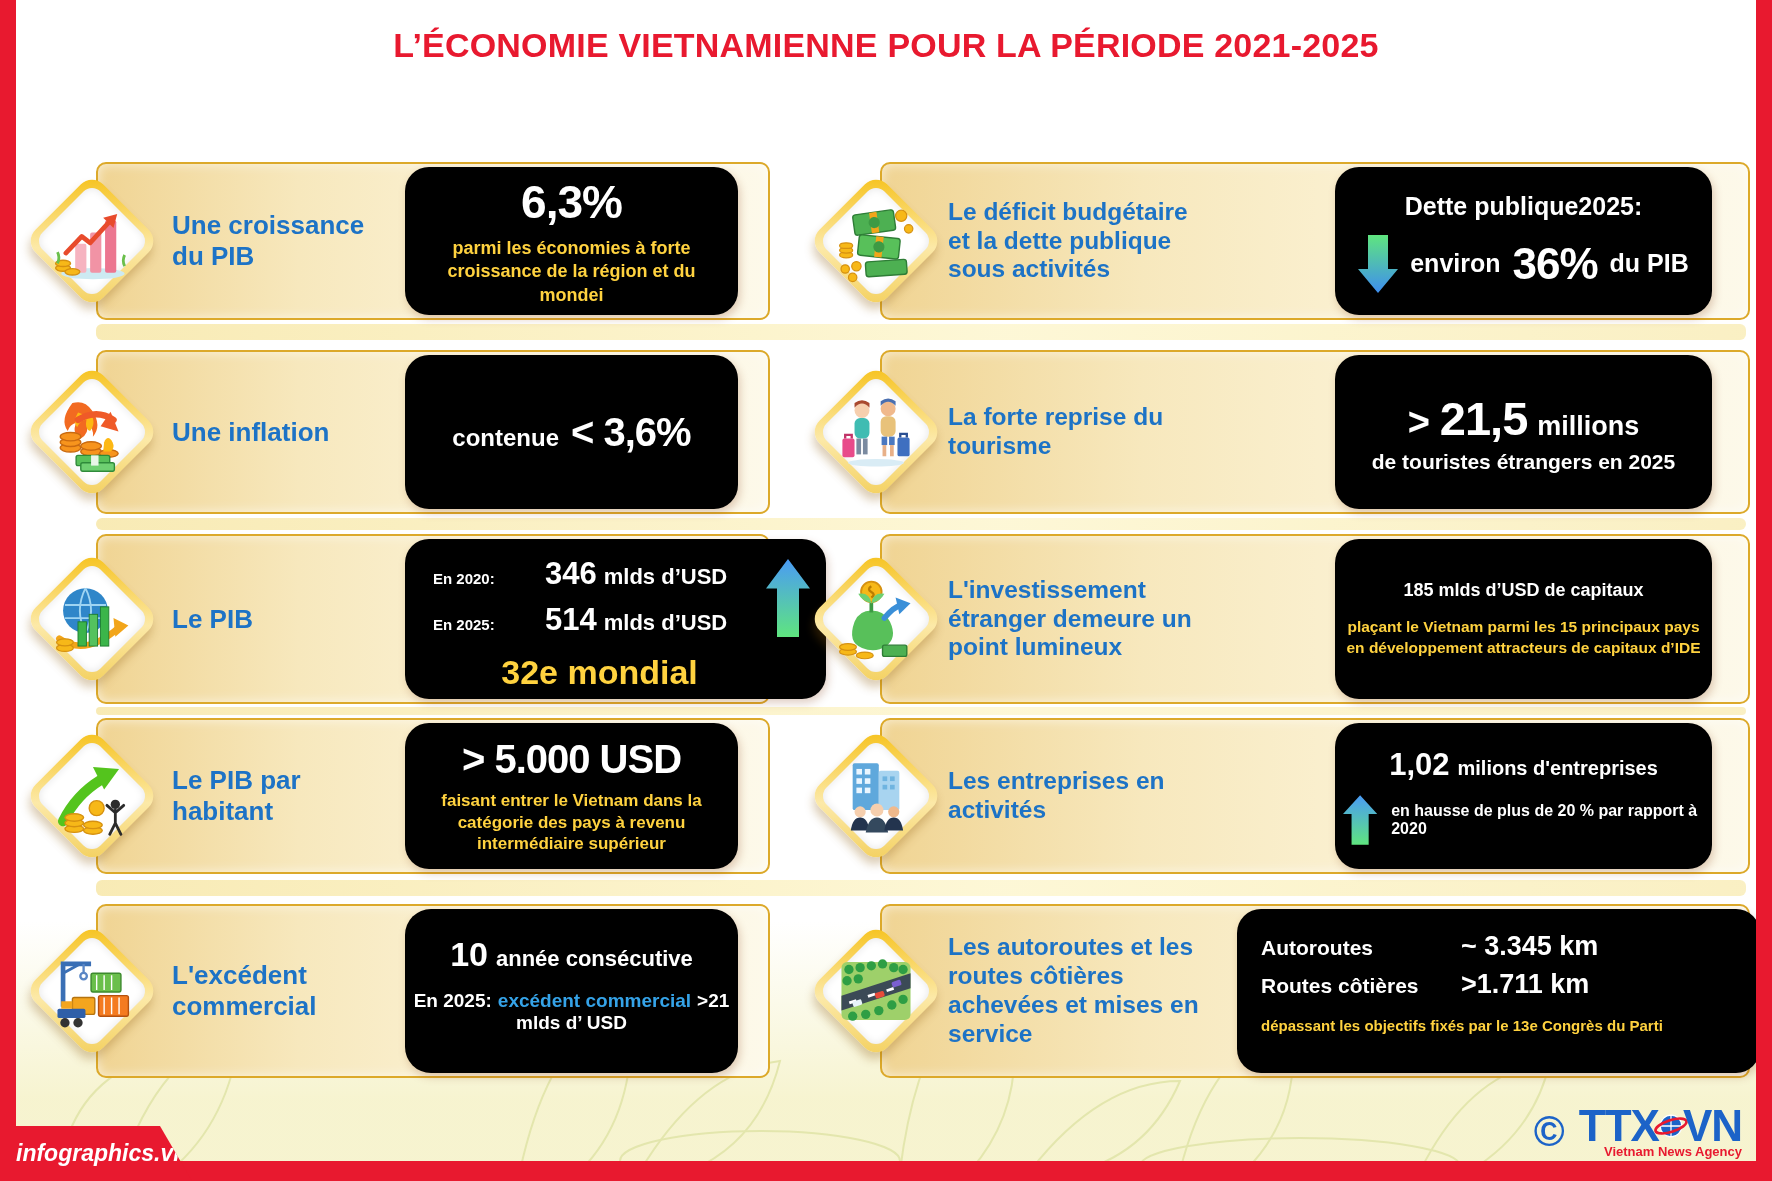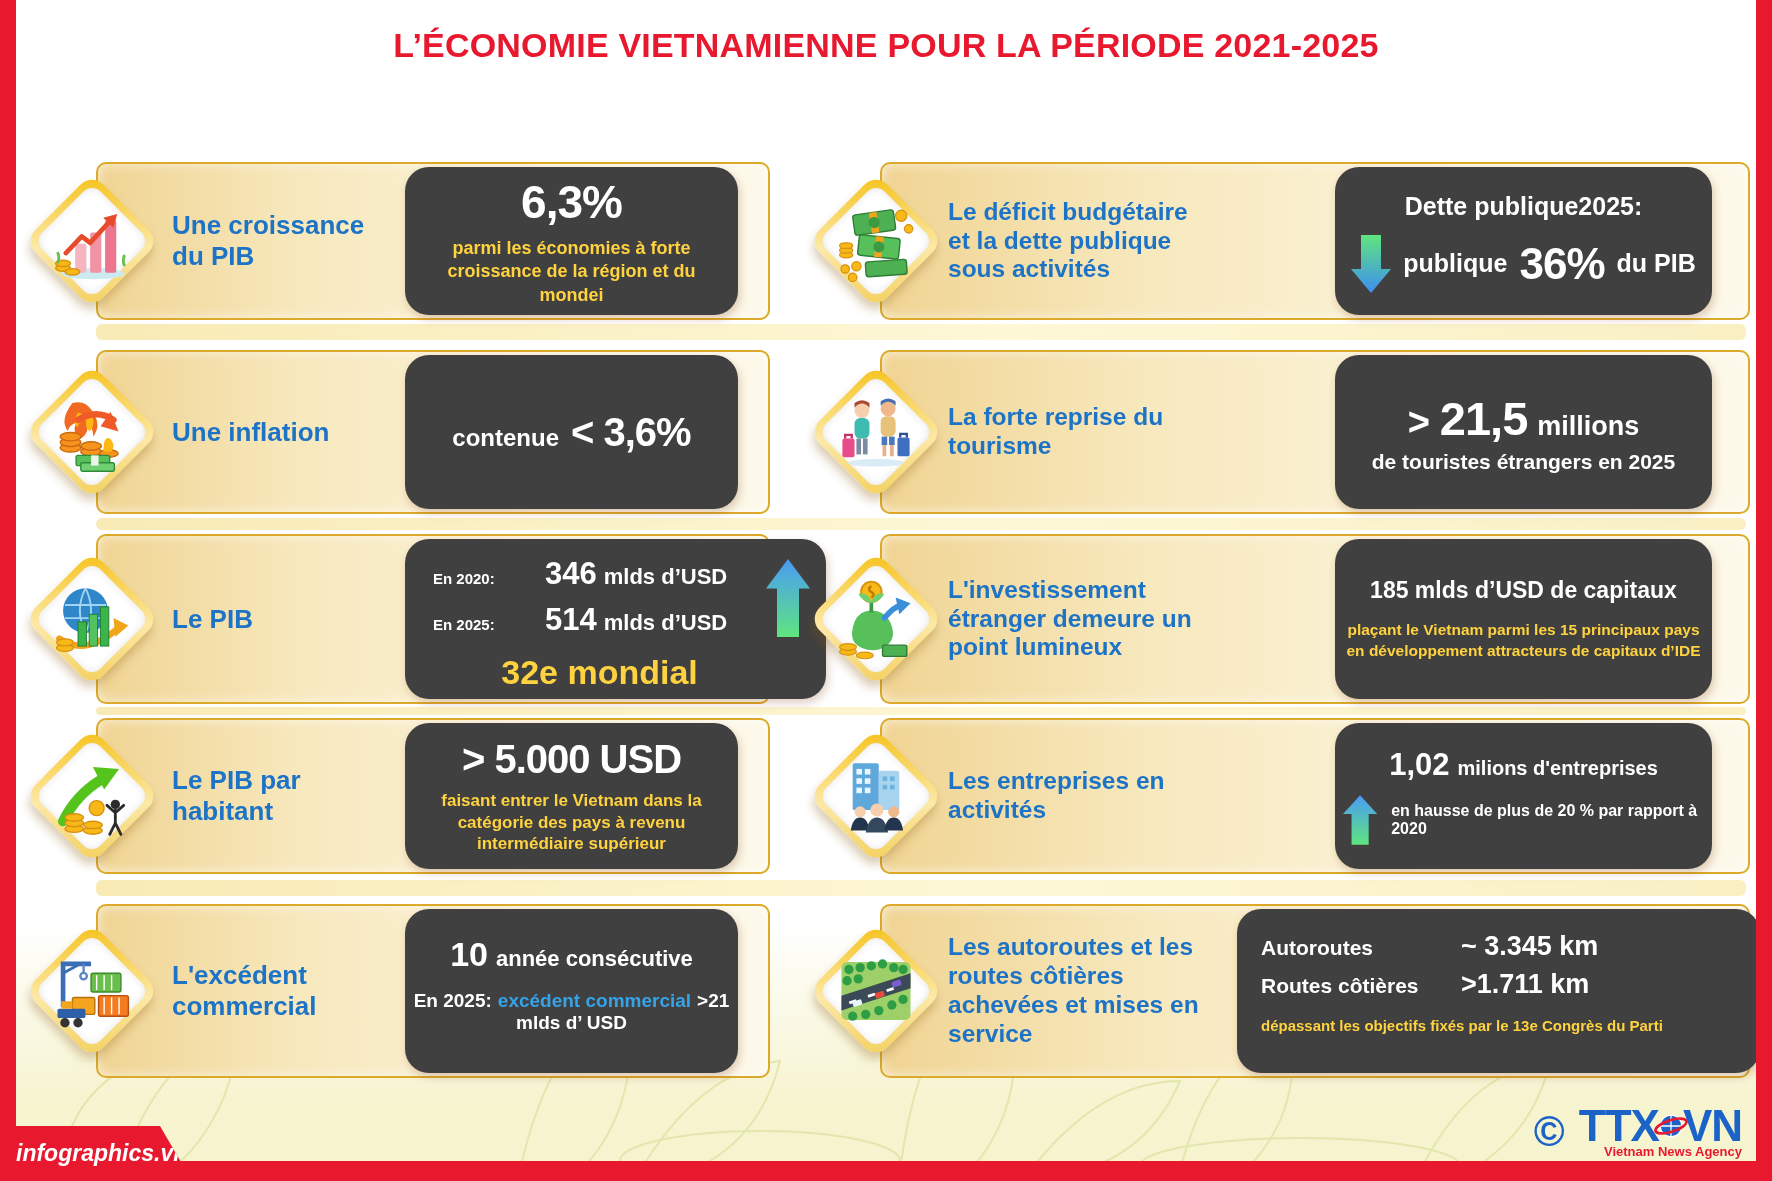--- a/index.html
+++ b/index.html
@@ -37,53 +37,53 @@
     box-shadow:4px 6px 10px rgba(140,90,10,.30);}
   .diamond::after{content:"";position:absolute;inset:7px;background:#fff;border-radius:12px;
     box-shadow:inset 0 0 8px rgba(0,0,0,.10);}
   .icon-holder{position:absolute;width:96px;height:96px;display:flex;align-items:center;justify-content:center;z-index:3;}
 
   .label{position:absolute;top:0;height:100%;display:flex;align-items:center;
     color:#1d73c6;font-weight:bold;line-height:1.18;z-index:3;}
   .l-left{left:172px;width:230px;font-size:26px;}
   .l-right{left:948px;width:258px;font-size:24.5px;}
 
-  .redbox{position:absolute;top:7px;bottom:7px;background:#404040;border-radius:24px;color:#fff;
+  .redbox{position:absolute;top:7px;bottom:7px;background:#000000;border-radius:24px;color:#fff;
     font-weight:bold;display:flex;flex-direction:column;align-items:center;justify-content:center;
     text-align:center;z-index:3;box-shadow:2px 4px 8px rgba(130,60,20,.25);}
 
   .stat-big{font-size:46px;letter-spacing:-1px;}
   .note-yellow{color:#ffd23f;font-size:18px;line-height:1.28;margin-top:8px;padding:0 14px;}
   .inline-stat{display:flex;align-items:baseline;gap:12px;}
   .mid24{font-size:24px;} .big40{font-size:40px;letter-spacing:-1px;}
 
   
   .pib-box{align-items:flex-start;padding:14px 60px 10px 28px;justify-content:center;}
   .pl{display:flex;align-items:baseline;margin:5px 0;}
   .pl-label{font-size:15px;width:108px;text-align:left;}
   .pl-value{font-size:31px;margin-left:4px;text-align:right;}
   .pl-unit{font-size:22px;margin-left:7px;}
   .rank{color:#ffd23f;font-size:34px;margin-top:10px;width:100%;text-align:center;}
   .arrow-abs{position:absolute;right:16px;top:20px;}
 
   
-  .exc-box{justify-content:flex-start;padding-top:26px;}
+  .exc-box{justify-content:flex-start;padding-top:26px;border-radius:26px;}
   .exc-l1{font-size:22px;}
   .big34{font-size:34px;margin-right:8px;}
   .exc-l2{font-size:19px;margin-top:16px;}
   .blue-link{color:#35a3e8;margin:0 6px;}
 
   
   .r1-title{font-size:25px;margin-top:2px;}
   .r1-line{display:flex;align-items:center;gap:12px;margin-top:14px;}
   .mid25{font-size:25px;} .big44{font-size:44px;letter-spacing:-1px;}
   .r2-line{display:flex;align-items:baseline;gap:10px;}
   .big38{font-size:38px;} .big47{font-size:47px;letter-spacing:-1px;} .mid27{font-size:27px;}
   .note-white{font-size:21px;margin-top:4px;}
-  .r3-title{font-size:23px;}
+  .r3-title{font-size:18px;}
   .r3-note{color:#ffd23f;font-size:15.5px;line-height:1.35;margin-top:16px;padding:0 8px;}
   .r4-l1{display:flex;align-items:baseline;gap:8px;}
   .big31{font-size:31px;} .mid20{font-size:20px;}
   .r4-l2{display:flex;align-items:center;gap:14px;width:100%;padding-left:16px;margin-top:12px;}
   .note-sm{font-size:16px;text-align:left;}
   .r5-box{align-items:flex-start;justify-content:flex-start;padding:22px 24px 0 24px;}
   .kv{display:flex;width:100%;align-items:baseline;margin-bottom:7px;}
   .kv-label{font-size:21px;flex:0 0 200px;text-align:left;}
   .kv-value{font-size:27px;text-align:left;}
   .r5-note{color:#ffd23f;font-size:15px;margin-top:10px;text-align:left;}
@@ -328,21 +328,21 @@
     <div class="r1-line">
       <svg width="40" height="58" viewBox="0 0 40 58">
         <defs>
             <linearGradient id="g-down1" x1="0" y1="0" x2="0" y2="1">
           <stop offset="0" stop-color="#5fe57f"></stop>
               <stop offset="1" stop-color="#3e8ef0"></stop>
             </linearGradient>
           </defs>
         <path d="M10 0 L30 0 L30 34 L40 34 L20 58 L0 34 L10 34 Z" fill="url(#g-down1)"></path>
       </svg>
-      <span class="mid25">publique</span>
+      <span class="mid25">environ</span>
       <span class="big44">36%</span>
       <span class="mid25">du PIB</span>
     </div>
   </div>
 </section>
 
 <section class="row" style="top:348px;height:168px">
   <div class="band b-right"></div>
   <div class="diamond" style="left:828px;top:36px"></div>
   <div class="icon-holder" style="left:828px;top:36px">

